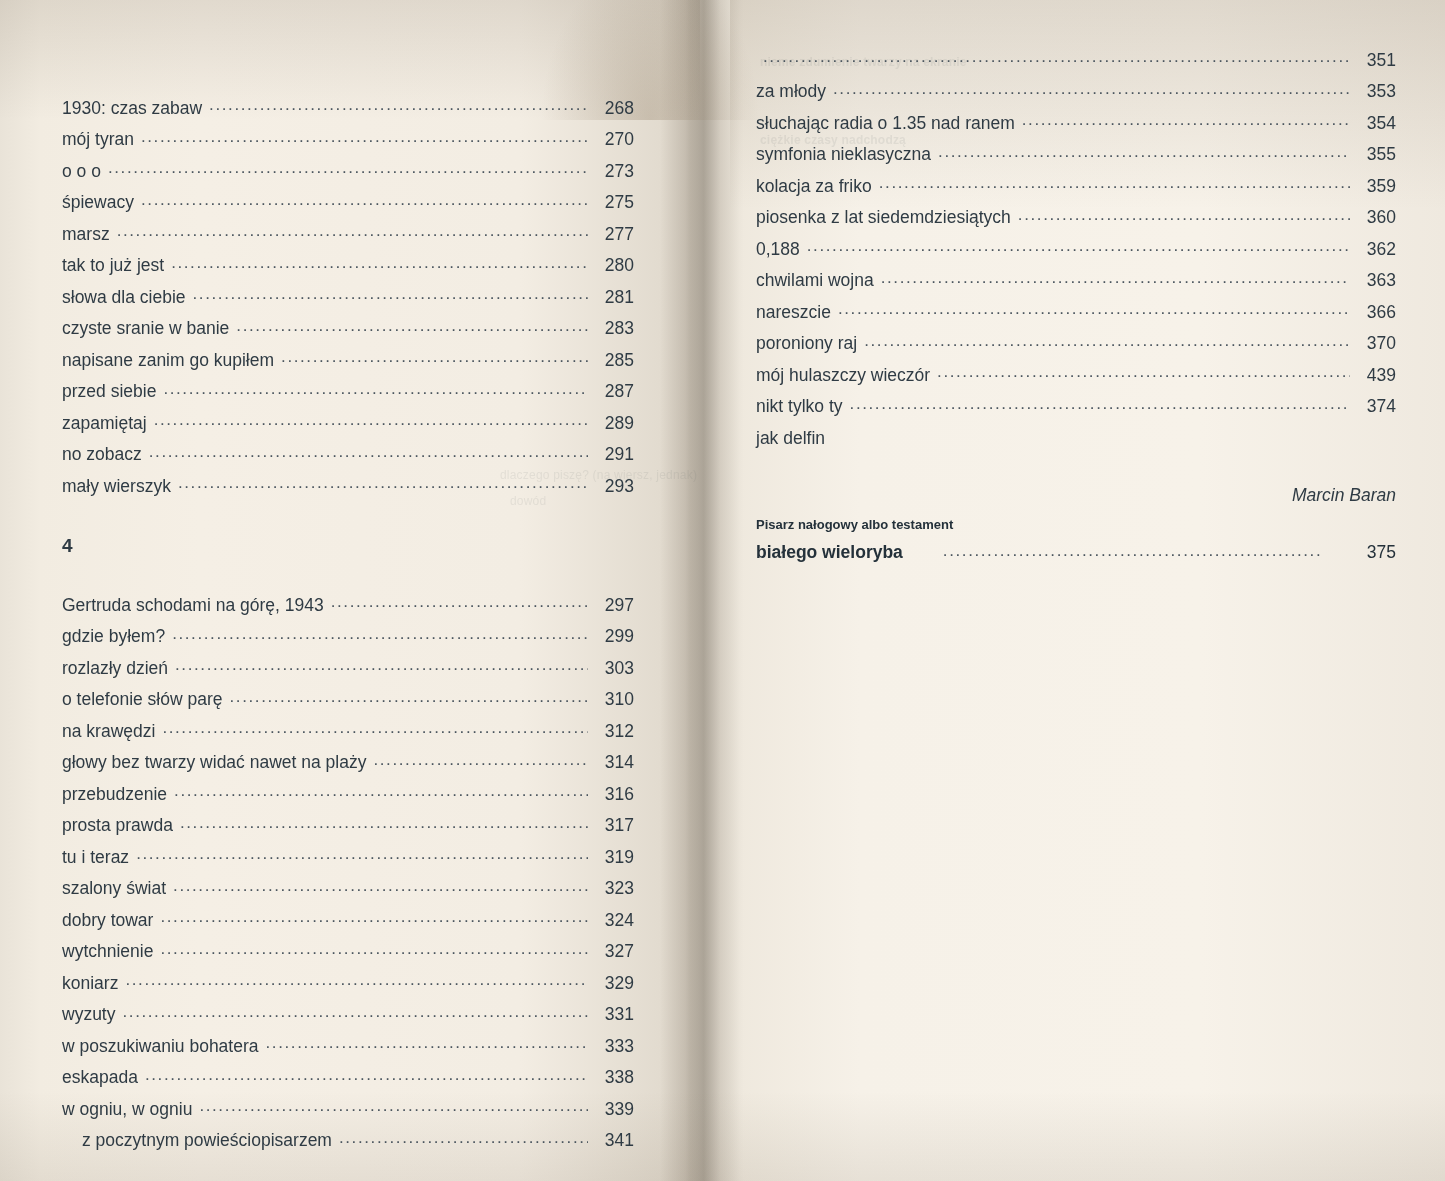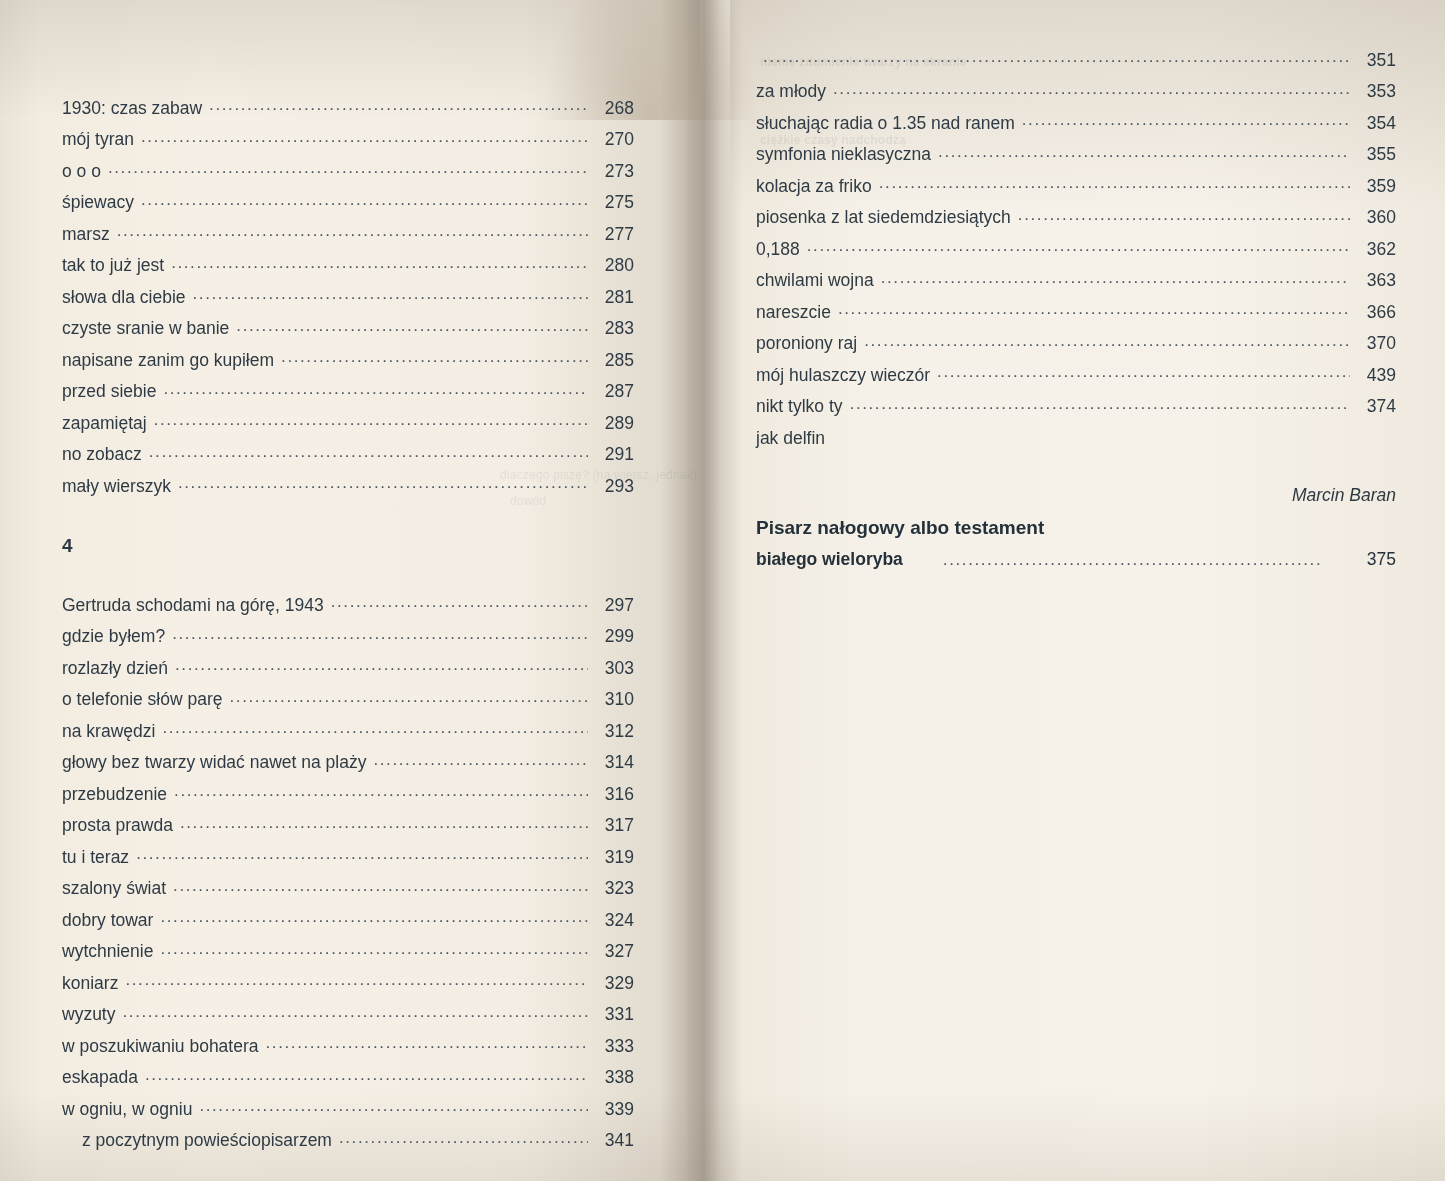--- a/index.html
+++ b/index.html
@@ -150,27 +150,27 @@
   .author {
     font-style: italic;
     font-size: 17.5px;
     color: #2f3b44;
     margin-top: 38px;
     margin-bottom: 11px;
     text-align: right;
   }
   .essay-line {
     font-weight: bold;
-    font-size: 19px;
+    font-size: 13px;
     color: #24313a;
     margin-bottom: 10px;
   }
   .essay-last {
     display: flex;
-    align-items: flex-end;
+    align-items: center;
     font-size: 17.5px;
     font-weight: bold;
     color: #24313a;
     white-space: nowrap;
     gap: 36px;
   }
   .essay-last .leader {
     flex: 1 1 auto;
     overflow: hidden;
     height: 1em;

